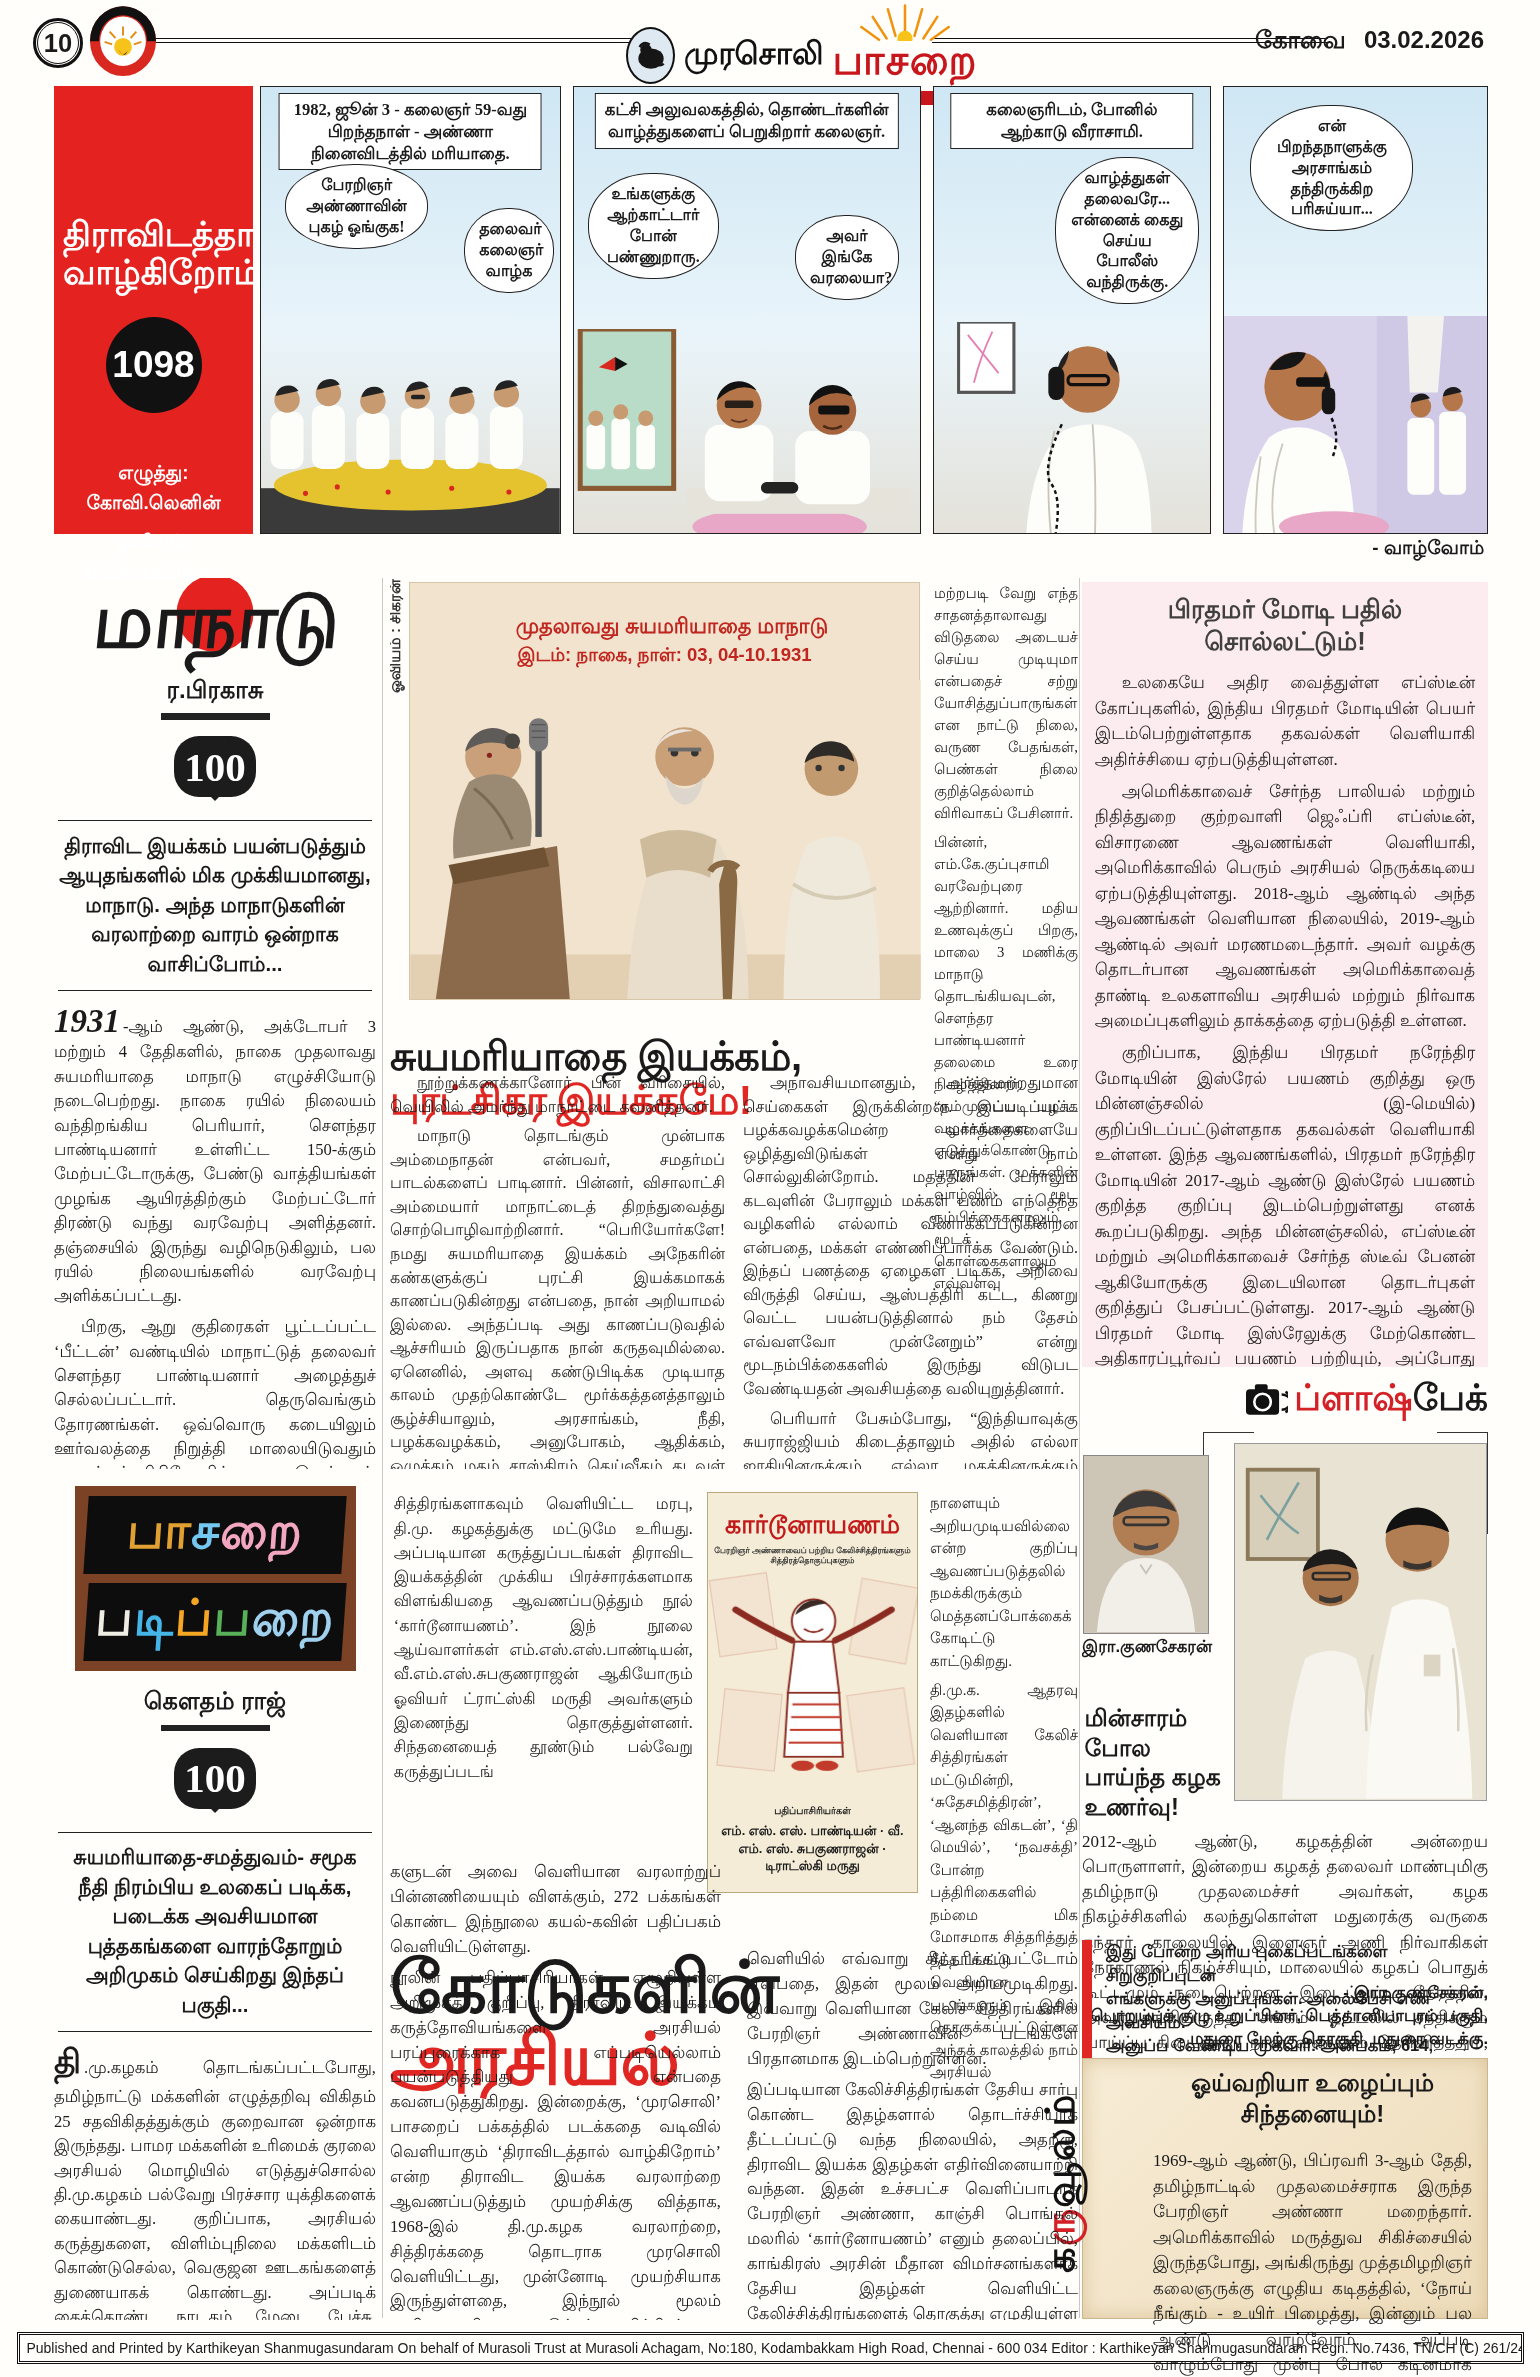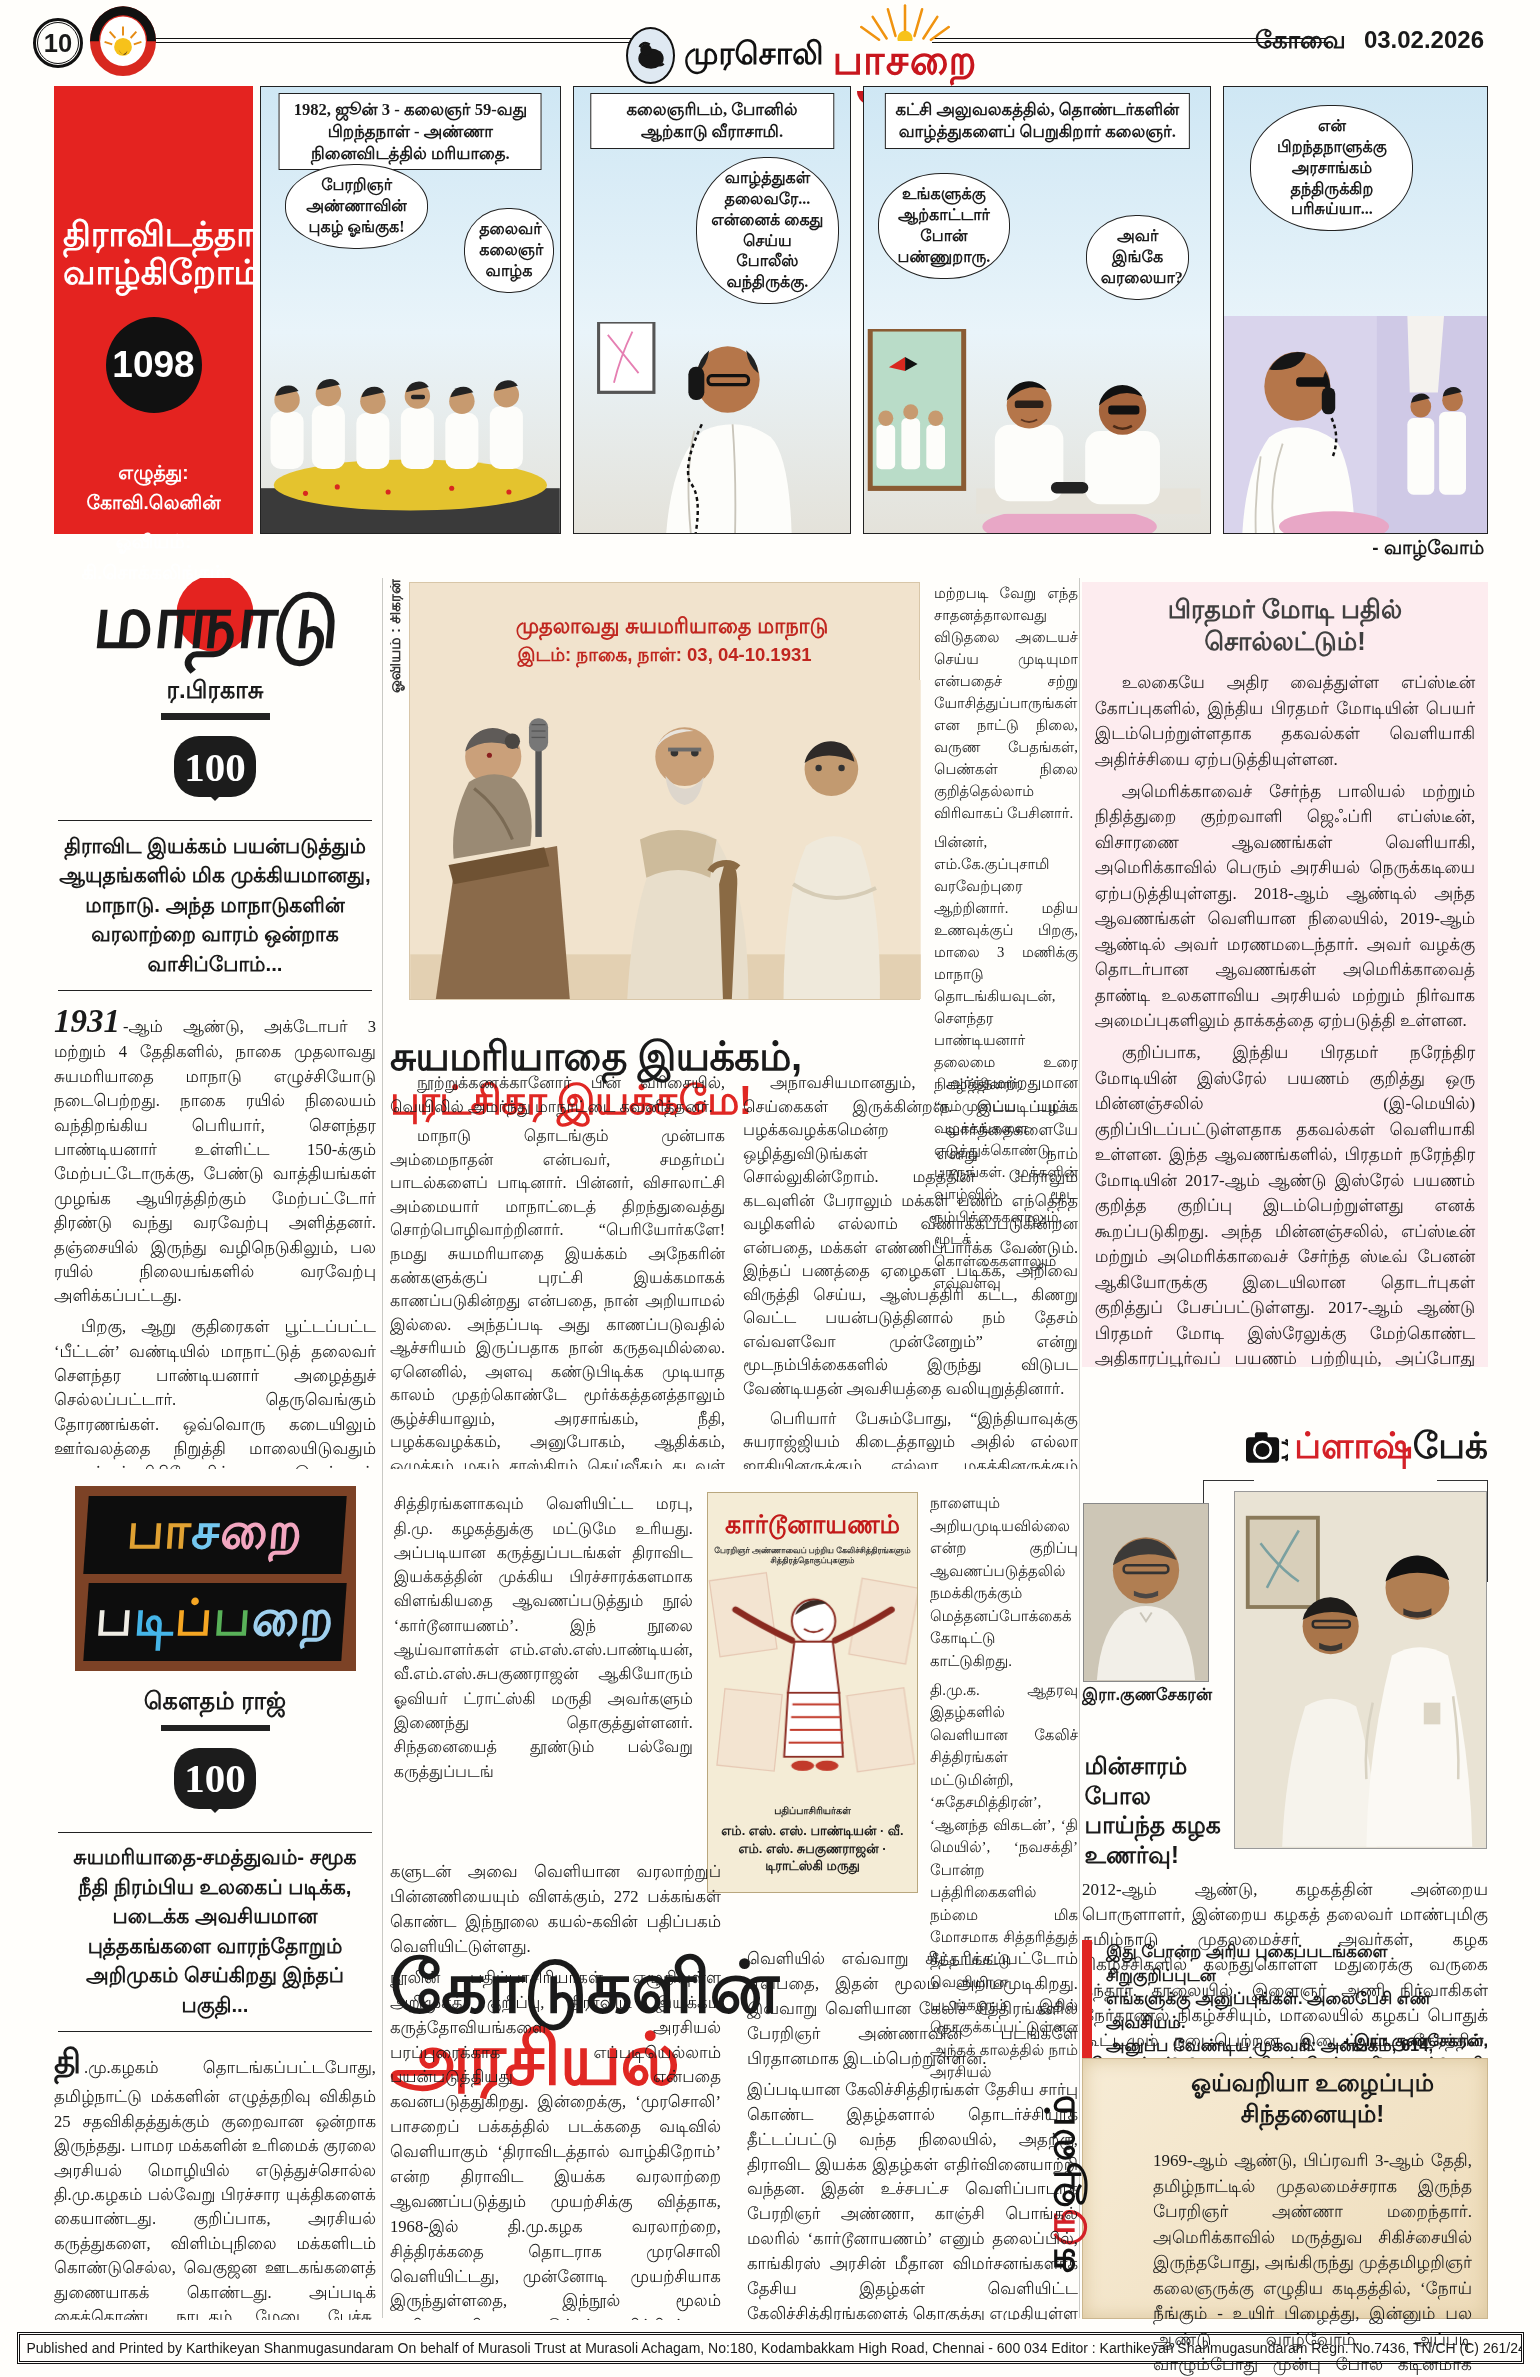--- a/index.html
+++ b/index.html
@@ -67,21 +67,21 @@
   .sidecol{position:absolute;left:544px;top:3.8px;width:144px;height:674px;font-size:14.7px;line-height:1.5;}
   .fhead{position:absolute;left:0px;top:429px;width:536px;font:900 40px/1.1 "Liberation Sans",sans-serif;letter-spacing:-0.6px;}
   .fhead .red{color:#e02723;}
   .fcols{position:absolute;left:0;top:493px;width:688px;height:383px;display:flex;gap:18px;}
   .fcols>div{flex:1;font-size:16px;line-height:1.47;}
   
   .pink{position:absolute;left:1082px;top:582px;width:406px;height:785px;background:#fdecef;padding:10.2px 12.8px;overflow:hidden;}
   .pink h3{font:900 25.5px "Liberation Sans",sans-serif;color:#404040;text-align:center;margin:2.6px 0 11.5px;}
   .pink .npara,.pink .para{font-size:17px;line-height:1.5;}
   
-  .fb{position:absolute;left:1082px;top:1373px;width:406px;height:678px;overflow:hidden;margin-top:48px;}
+  .fb{position:absolute;left:1082px;top:1373px;width:406px;height:678px;overflow:hidden;}
   .fbhead{position:absolute;right:0;top:3.8px;display:flex;align-items:center;gap:6.4px;font:900 36px "Liberation Sans",sans-serif;}
   .fbhead .r{color:#d42027;} 
   .bracket{position:absolute;border:1.9px solid #333;}
   .bk1{left:121px;top:59px;width:51px;height:38px;border-right:none;border-bottom:none;}
   .bk2{right:0;top:59px;width:51px;height:102px;border-left:none;border-bottom:none;}
   .portrait{position:absolute;left:1.3px;top:82px;width:126px;height:179px;background:#cfc8ba;border:1.3px solid #888;}
   .pcap{position:absolute;left:0;top:264px;width:128px;text-align:center;font:900 16.6px "Liberation Sans",sans-serif;}
   .bigphoto{position:absolute;left:152px;top:70px;width:253px;height:358px;background:#e7e2d6;border:1.3px solid #999;}
   .fbh2{position:absolute;left:2.6px;top:300px;width:137px;font:900 23.6px/1.25 "Liberation Sans",sans-serif;}
   .fbpara{position:absolute;left:0;top:439px;width:406px;font-size:17px;line-height:1.48;}
@@ -230,37 +230,20 @@
           <g fill="#d8281f">
               <circle cx="120" cy="228" r="4"></circle>
               <circle cx="200" cy="236" r="4"></circle>
               <circle cx="300" cy="230" r="4"></circle>
               <circle cx="70" cy="238" r="4"></circle>
               <circle cx="390" cy="236" r="4"></circle>
             </g>
         </svg>
       </div>
 
-      <div class="panel" style="flex:1.0" data-name="comic-panel-3">
-        <div class="cap" data-name="panel-caption">கலைஞரிடம், போனில் ஆற்காடு வீராசாமி.</div>
-        <div class="bub" style="right:4%;top:70px;width:52%;" data-name="speech-bubble">வாழ்த்துகள் தலைவரே... என்னைக் கைது செய்ய போலீஸ் வந்திருக்கு.</div>
-        <svg width="100%" height="211" viewBox="0 0 450 330" preserveAspectRatio="none" data-name="comic-panel-3-art">
-          <rect x="40" y="0" width="90" height="110" fill="#fff" stroke="#555" stroke-width="5"></rect>
-          <path d="M55,20 q25,30 50,60 M95,15 q-20,40 -30,80" stroke="#c06" stroke-width="3" fill="none" opacity="0.5"></path>
-          <circle cx="250" cy="90" r="52" fill="#b5764a"></circle>
-          <path d="M200,80 a52,52 0 0 1 20,-36 q-4,26 -20,36z" fill="#222"></path>
-          <path d="M300,80 a52,52 0 0 0 -20,-36 q4,26 20,36z" fill="#222"></path>
-          <rect x="218" y="84" width="66" height="14" rx="6" fill="none" stroke="#111" stroke-width="5"></rect>
-          <rect x="186" y="70" width="26" height="52" rx="12" fill="#161616"></rect>
-          <path d="M150,330 q10,-120 60,-160 q60,-24 110,10 q30,30 34,150z" fill="#fdfdfa"></path>
-          <path d="M196,170 q-16,60 -6,160 M258,160 q6,80 4,170" stroke="#c9c5ba" stroke-width="3" fill="none"></path>
-          <path d="M208,160 q-30,60 -20,90 q20,20 10,80" stroke="#111" stroke-width="4" fill="none" stroke-dasharray="6 5"></path>
-        </svg>
-      </div>
-
       <div class="panel" style="flex:1.25" data-name="comic-panel-2">
         <div class="cap" data-name="panel-caption">கட்சி அலுவலகத்தில், தொண்டர்களின் வாழ்த்துகளைப் பெறுகிறார் கலைஞர்.</div>
         <div class="bub" style="left:4%;top:86px;width:38%;" data-name="speech-bubble">உங்களுக்கு ஆற்காட்டார் போன் பண்ணுறாரு.</div>
         <div class="bub" style="right:6%;top:128px;width:30%;" data-name="speech-bubble">அவர் இங்கே வரலையா?</div>
         <svg width="100%" height="204" viewBox="0 0 555 320" preserveAspectRatio="none" data-name="comic-panel-2-art">
           <rect x="10" y="0" width="150" height="250" fill="#b9dcc8"></rect>
           <rect x="10" y="0" width="150" height="250" fill="none" stroke="#8a5b33" stroke-width="8"></rect>
           <g fill="#fdfdfa">
               <rect x="20" y="150" width="30" height="70" rx="8"></rect>
               <rect x="60" y="140" width="30" height="80" rx="8"></rect>
@@ -279,20 +262,37 @@
           <circle cx="265" cy="120" r="36" fill="#b5764a"></circle>
           <path d="M229,112 a36,36 0 0 1 64,-16 q-30,-14 -64,16z" fill="#111"></path>
           <rect x="242" y="112" width="46" height="12" rx="4" fill="#111" opacity="0.85"></rect>
           <path d="M252,142 q13,8 26,0" stroke="#5a3420" stroke-width="3" fill="none"></path>
           <rect x="355" y="160" width="120" height="115" rx="24" fill="#fdfdfa"></rect>
           <circle cx="415" cy="128" r="38" fill="#a5643c"></circle>
           <path d="M377,120 a38,38 0 0 1 70,-14 q-36,-16 -70,14z" fill="#111"></path>
           <rect x="392" y="120" width="50" height="14" rx="5" fill="#111"></rect>
           <path d="M400,152 q15,9 30,0" stroke="#4a2a16" stroke-width="4" fill="none"></path>
           <rect x="300" y="240" width="60" height="18" rx="9" fill="#222"></rect>
+        </svg>
+      </div>
+
+      <div class="panel" style="flex:1.0" data-name="comic-panel-3">
+        <div class="cap" data-name="panel-caption">கலைஞரிடம், போனில் ஆற்காடு வீராசாமி.</div>
+        <div class="bub" style="right:4%;top:70px;width:52%;" data-name="speech-bubble">வாழ்த்துகள் தலைவரே... என்னைக் கைது செய்ய போலீஸ் வந்திருக்கு.</div>
+        <svg width="100%" height="211" viewBox="0 0 450 330" preserveAspectRatio="none" data-name="comic-panel-3-art">
+          <rect x="40" y="0" width="90" height="110" fill="#fff" stroke="#555" stroke-width="5"></rect>
+          <path d="M55,20 q25,30 50,60 M95,15 q-20,40 -30,80" stroke="#c06" stroke-width="3" fill="none" opacity="0.5"></path>
+          <circle cx="250" cy="90" r="52" fill="#b5764a"></circle>
+          <path d="M200,80 a52,52 0 0 1 20,-36 q-4,26 -20,36z" fill="#222"></path>
+          <path d="M300,80 a52,52 0 0 0 -20,-36 q4,26 20,36z" fill="#222"></path>
+          <rect x="218" y="84" width="66" height="14" rx="6" fill="none" stroke="#111" stroke-width="5"></rect>
+          <rect x="186" y="70" width="26" height="52" rx="12" fill="#161616"></rect>
+          <path d="M150,330 q10,-120 60,-160 q60,-24 110,10 q30,30 34,150z" fill="#fdfdfa"></path>
+          <path d="M196,170 q-16,60 -6,160 M258,160 q6,80 4,170" stroke="#c9c5ba" stroke-width="3" fill="none"></path>
+          <path d="M208,160 q-30,60 -20,90 q20,20 10,80" stroke="#111" stroke-width="4" fill="none" stroke-dasharray="6 5"></path>
         </svg>
       </div>
 
       <div class="panel" style="flex:0.95" data-name="comic-panel-4">
         <div class="bub" style="left:10%;top:18px;width:62%;" data-name="speech-bubble">என் பிறந்தநாளுக்கு அரசாங்கம் தந்திருக்கிற பரிசுய்யா...</div>
         <svg width="100%" height="217" viewBox="0 0 430 340" preserveAspectRatio="none" data-name="comic-panel-4-art">
           <rect x="0" y="0" width="430" height="340" fill="#d9d4ec"></rect>
           <rect x="250" y="0" width="180" height="340" fill="#cfc9e6"></rect>
           <path d="M300,0 l60,0 l-10,120 l-46,0z" fill="#f4f2ee"></path>
           <g fill="#fdfdfa">

